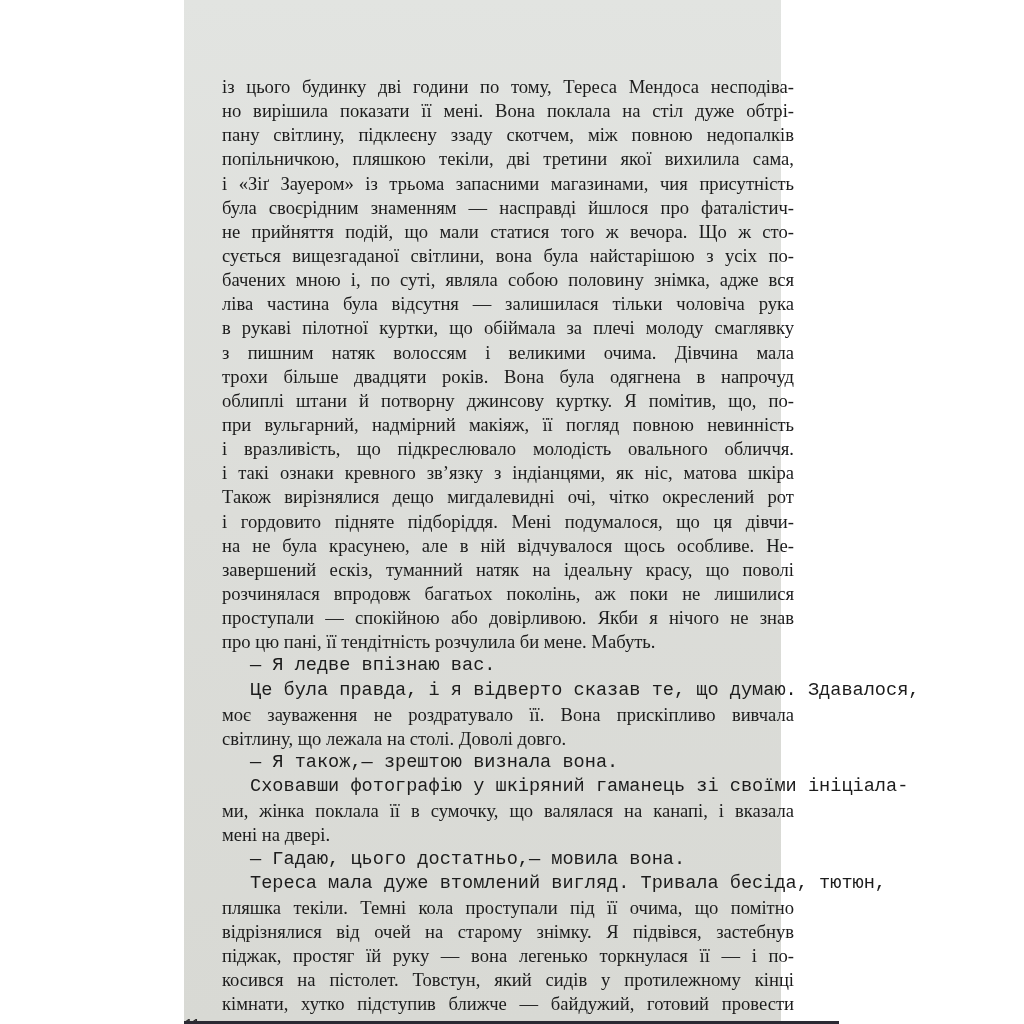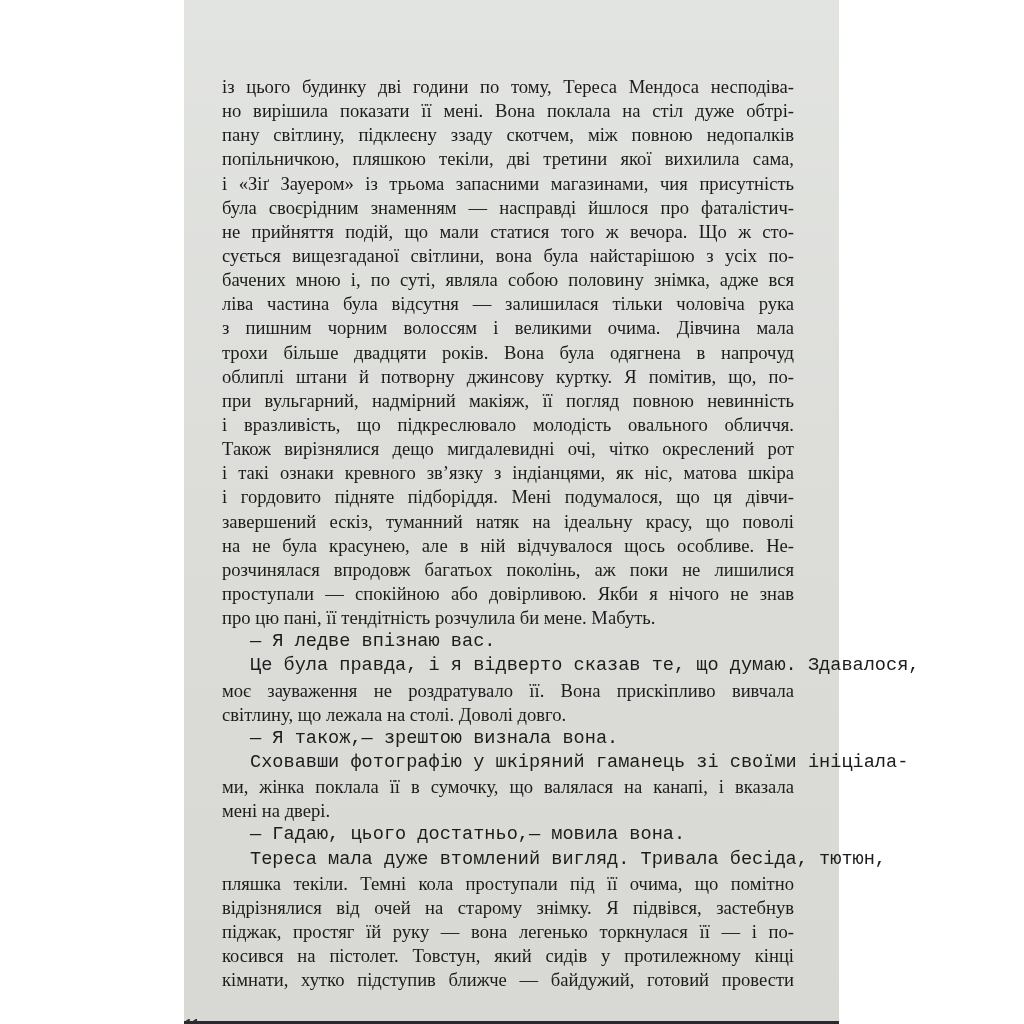--- a/index.html
+++ b/index.html
@@ -7,21 +7,21 @@
       padding: 0;
       width: 1024px;
       height: 1024px;
       background: #ffffff;
       overflow: hidden;
     }
     .page {
       position: absolute;
       left: 184px;
       top: 0;
-      width: 655px;
+      width: 597px;
       height: 1021px;
       background: linear-gradient(180deg, #e2e4e1 0%, #dcddd9 50%, #d8d9d4 100%);
     }
     .page-bottom-edge {
       position: absolute;
       left: 184px;
       top: 1021px;
       width: 655px;
       height: 3px;
       background: #2a2a33;
@@ -69,30 +69,31 @@
       <span class="line">із цього будинку дві години по тому, Тереса Мендоса несподіва-</span>
       <span class="line">но вирішила показати її мені. Вона поклала на стіл дуже обтрі-</span>
       <span class="line">пану світлину, підклеєну ззаду скотчем, між повною недопалків</span>
       <span class="line">попільничкою, пляшкою текіли, дві третини якої вихилила сама,</span>
       <span class="line">і «Зіґ Зауером» із трьома запасними магазинами, чия присутність</span>
       <span class="line">була своєрідним знаменням — насправді йшлося про фаталістич-</span>
       <span class="line">не прийняття подій, що мали статися того ж вечора. Що ж сто-</span>
       <span class="line">сується вищезгаданої світлини, вона була найстарішою з усіх по-</span>
       <span class="line">бачених мною і, по суті, являла собою половину знімка, адже вся</span>
       <span class="line">ліва частина була відсутня — залишилася тільки чоловіча рука</span>
-      <span class="line">з пишним чорним волоссям і великими очима. Дівчина мала</span>
+      <span class="line">в рукаві пілотної куртки, що обіймала за плечі молоду смаглявку</span>
+      <span class="line">з пишним натяк волоссям і великими очима. Дівчина мала</span>
       <span class="line">трохи більше двадцяти років. Вона була одягнена в напрочуд</span>
       <span class="line">облиплі штани й потворну джинсову куртку. Я помітив, що, по-</span>
       <span class="line">при вульгарний, надмірний макіяж, її погляд повною невинність</span>
       <span class="line">і вразливість, що підкреслювало молодість овального обличчя.</span>
+      <span class="line">і такі ознаки кревного зв’язку з індіанцями, як ніс, матова шкіра</span>
       <span class="line">Також вирізнялися дещо мигдалевидні очі, чітко окреслений рот</span>
-      <span class="line">і такі ознаки кревного зв’язку з індіанцями, як ніс, матова шкіра</span>
       <span class="line">і гордовито підняте підборіддя. Мені подумалося, що ця дівчи-</span>
+      <span class="line">на не була красунею, але в ній відчувалося щось особливе. Не-</span>
       <span class="line">завершений ескіз, туманний натяк на ідеальну красу, що поволі</span>
-      <span class="line">на не була красунею, але в ній відчувалося щось особливе. Не-</span>
       <span class="line">розчинялася впродовж багатьох поколінь, аж поки не лишилися</span>
       <span class="line">проступали — спокійною або довірливою. Якби я нічого не знав</span>
       <span class="line last">про цю пані, її тендітність розчулила би мене. Мабуть.</span>
       <span class="line indent last">— Я ледве впізнаю вас.</span>
       <span class="line indent">Це була правда, і я відверто сказав те, що думаю. Здавалося,</span>
       <span class="line">моє зауваження не роздратувало її. Вона прискіпливо вивчала</span>
       <span class="line last">світлину, що лежала на столі. Доволі довго.</span>
       <span class="line indent last">— Я також,— зрештою визнала вона.</span>
       <span class="line indent">Сховавши фотографію у шкіряний гаманець зі своїми ініціала-</span>
       <span class="line">ми, жінка поклала її в сумочку, що валялася на канапі, і вказала</span>

